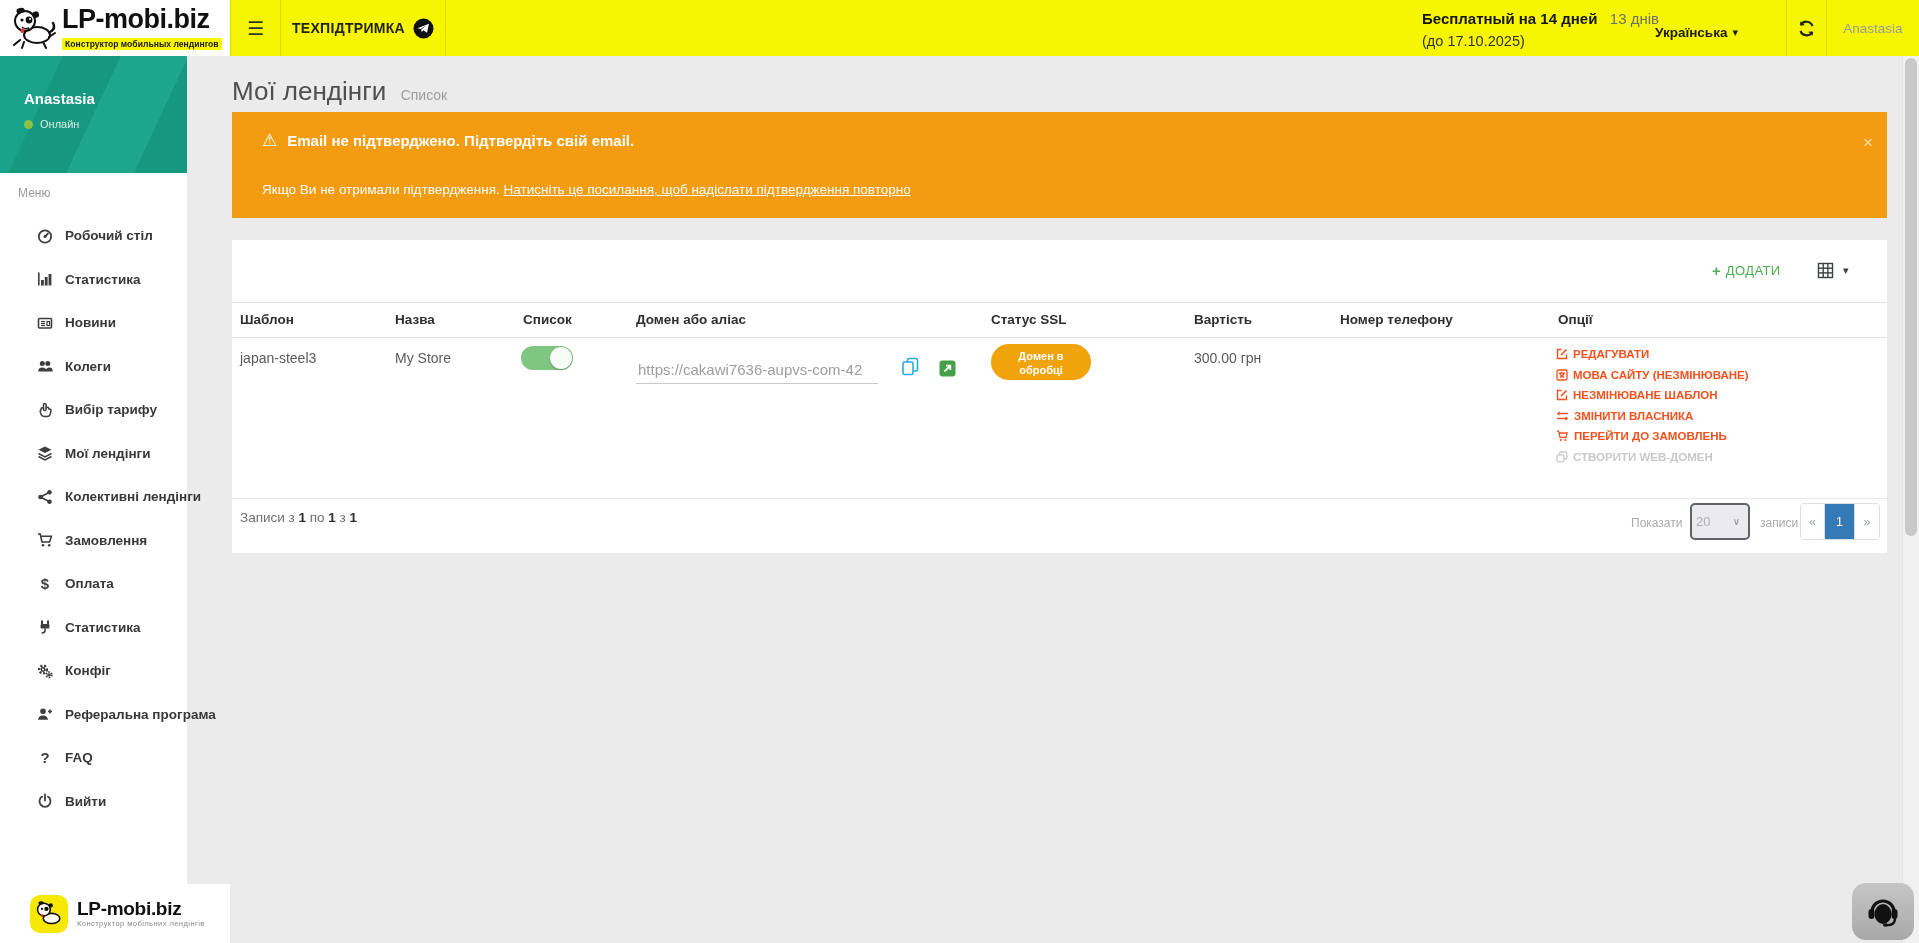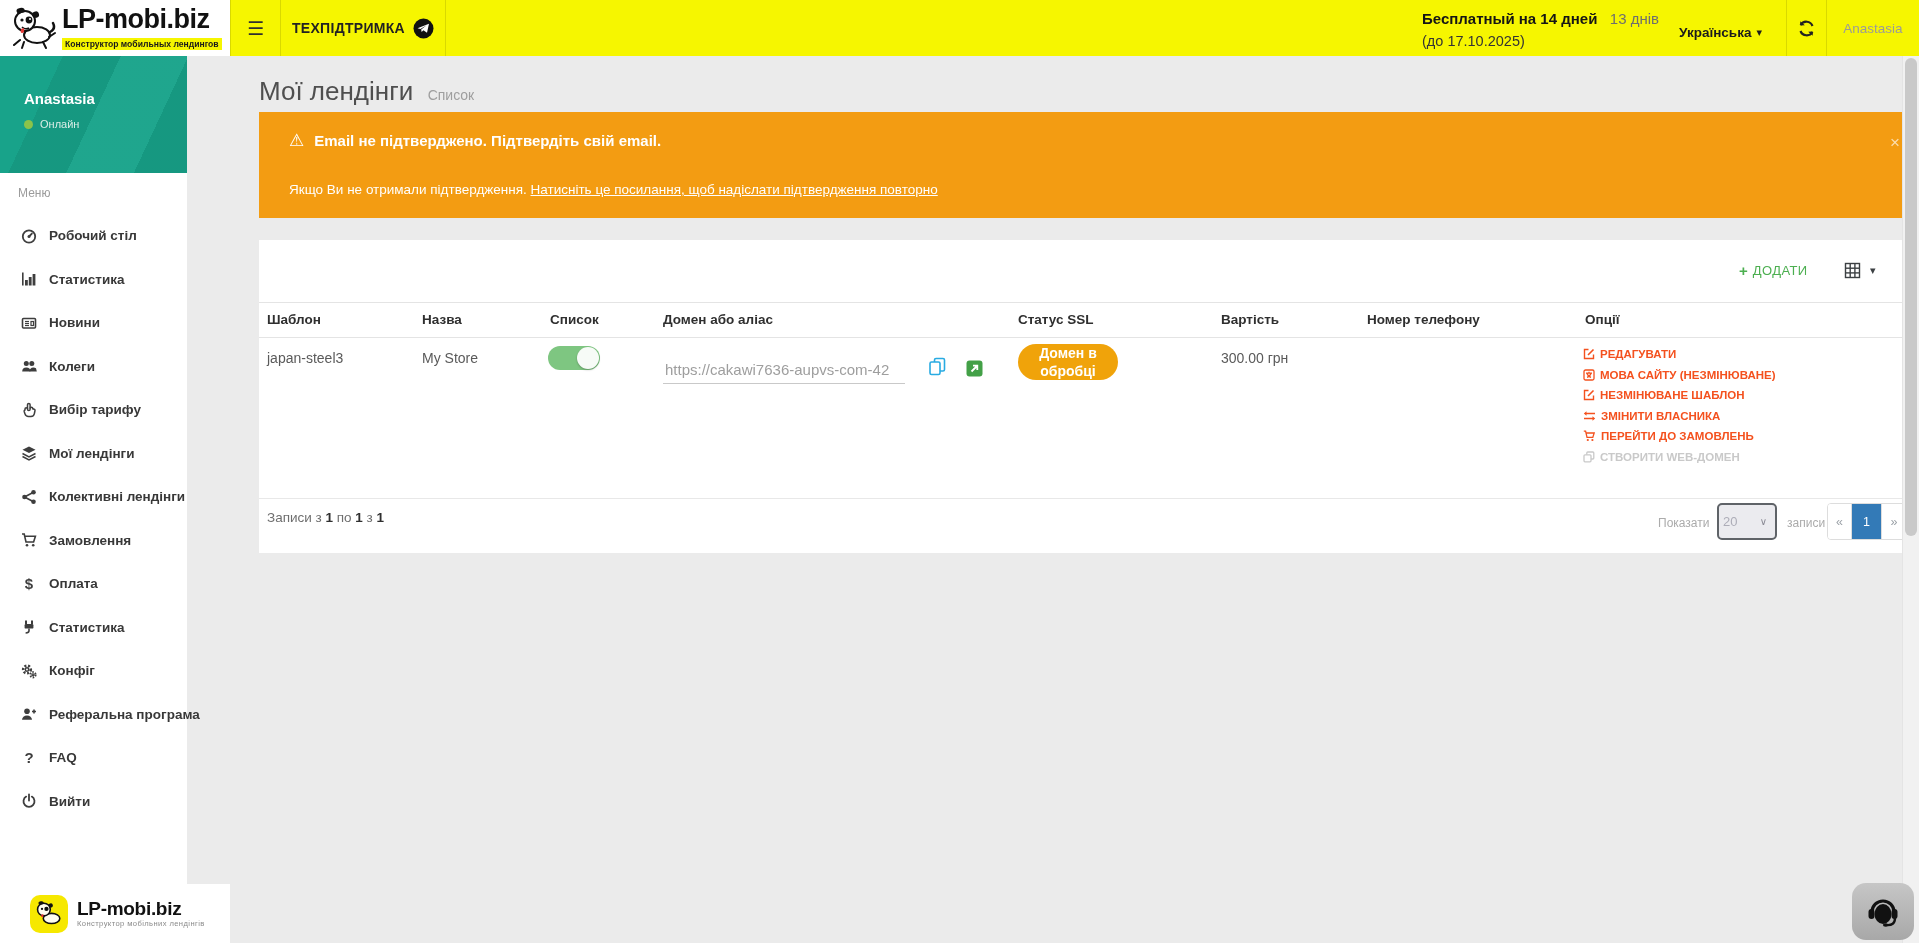--- a/index.html
+++ b/index.html
@@ -15,49 +15,49 @@
   .logo-texts { margin-left:6px; }
   .logo-title { font-size:27px; font-weight:bold; color:#111; letter-spacing:-0.5px; line-height:1; }
   .logo-sub { display:inline-block; margin-top:3px; font-size:8.6px; font-weight:bold; color:#1a1a1a; background:#F6F600; padding:1px 3px; }
   .hamburger-block { position:absolute; left:230px; top:0; width:51px; height:56px; border-left:1px solid #D9D900; border-right:1px solid #D9D900; display:flex; align-items:center; justify-content:center; font-size:19px; color:#2F2F2F; cursor:pointer; }
   .support-block { position:absolute; left:281px; top:0; width:165px; height:56px; border-right:1px solid #D9D900; display:flex; align-items:center; justify-content:center; gap:8px; cursor:pointer; }
   .support-label { font-size:14px; font-weight:bold; color:#222; letter-spacing:0.3px; }
   .trial-block { position:absolute; left:1422px; top:8px; line-height:22px; }
   .trial-title { font-size:15px; font-weight:bold; color:#151515; }
   .trial-days { font-size:15px; color:#6E6E6E; margin-left:8px; }
   .trial-until { font-size:14.5px; color:#333; }
-  .lang-block { position:absolute; left:1655px; top:0; width:131px; height:64px; display:flex; align-items:center; justify-content:center; gap:5px; cursor:pointer; }
+  .lang-block { position:absolute; left:1655px; top:0; width:131px; height:64px; display:flex; align-items:center; gap:5px; cursor:pointer; }
   .lang-label { font-size:13.5px; font-weight:bold; color:#1c1c1c; }
   .lang-caret { font-size:11px; color:#1c1c1c; }
   .hdr-divider { position:absolute; top:0; width:1px; height:56px; background:#D9D900; }
   .refresh-block { position:absolute; left:1787px; top:0; width:39px; height:56px; display:flex; align-items:center; justify-content:center; cursor:pointer; }
   .user-block { position:absolute; left:1827px; top:0; width:92px; height:56px; display:flex; align-items:center; justify-content:center; font-size:13.5px; color:#9A9A9A; cursor:pointer; }
 
   
   .sidebar { position:absolute; left:0; top:56px; width:187px; height:887px; background:#FFFFFF; z-index:20; }
   .user-panel { position:relative; width:187px; height:117px; background-color:#18A38A;
     background-image:linear-gradient(295deg, rgba(0,55,45,0.10) 0 22%, rgba(255,255,255,0.03) 22% 50%, rgba(0,55,45,0.10) 50% 74%, rgba(255,255,255,0.0) 74%); }
   .user-name { position:absolute; left:24px; top:34px; color:#FFFFFF; font-size:15px; font-weight:bold; }
   .user-status { position:absolute; left:24px; top:62px; display:flex; align-items:center; gap:7px; }
   .status-dot { width:9px; height:9px; border-radius:50%; background:#8BC34A; }
   .status-text { font-size:11px; color:#D9EDE6; }
   .menu-label { position:absolute; left:18px; top:130px; font-size:12px; color:#9B9B9B; }
-  .menu { position:absolute; left:0; top:158px; width:187px; }
+  .menu { position:absolute; left:0; top:158px; width:187px;padding-left:16px; }
   .menu-item { height:43.5px; display:flex; align-items:center; padding-left:17px; cursor:pointer; }
   .mi-icon { width:24px; display:flex; justify-content:center; color:#3E3E3E; flex:0 0 24px; }
   .mi-glyph { font-size:15px; font-weight:bold; color:#3E3E3E; width:24px; text-align:center; flex:0 0 24px; }
   .mi-label { margin-left:8px; font-size:13.5px; font-weight:bold; color:#383838; white-space:nowrap; }
   .sidebar-logo { position:absolute; left:0; top:884px; width:230px; height:59px; background:#FFFFFF; display:flex; align-items:center; z-index:25; cursor:pointer; }
   .slogo-sq { margin-left:30px; width:38px; height:38px; background:#F6E800; border-radius:10px; display:flex; align-items:center; justify-content:center; }
   .slogo-texts { margin-left:9px; }
   .slogo-title { font-size:19px; font-weight:bold; color:#111; letter-spacing:-0.3px; line-height:1.1; }
   .slogo-sub { font-size:7.6px; color:#8A8A8A; letter-spacing:0.4px; }
 
   
-  .main { position:absolute; left:199px; top:56px; width:1602px; height:887px; background:#EBEBEB;text-decoration:underline; }
+  .main { position:absolute; left:172px; top:56px; width:1602px; height:887px; background:#EBEBEB;text-decoration:underline; }
   .page-head { position:absolute; left:60px; top:20px; }
   .page-title { display:inline; font-size:26px; font-weight:300; color:#4F4F4F; }
   .page-subtitle { display:inline; margin-left:10px; font-size:14px; color:#9E9E9E; }
 
   .banner { position:absolute; left:60px; top:56px; width:1655px; height:106px; background:#F39C12; color:#FFFFFF; }
   .banner-title-row { position:absolute; left:30px; top:20px; display:flex; align-items:center; gap:10px; }
   .banner-warning { font-size:17px; line-height:1; }
   .banner-title { font-size:15px; font-weight:bold; }
   .banner-text-row { position:absolute; left:30px; top:70px; font-size:13.5px; }
   .banner-link { text-decoration:underline; cursor:pointer; color:#FFFFFF; }
@@ -74,21 +74,21 @@
   .th { position:absolute; top:9px; font-size:13.5px; font-weight:bold; color:#2F2F2F; white-space:nowrap; }
   .c1{left:8px} .c2{left:163px} .c3{left:291px} .c4{left:404px} .c5{left:759px} .c6{left:962px} .c7{left:1108px} .c8{left:1326px}
 
   .cell-text { position:absolute; top:110px; font-size:14px; color:#5A5A5A; white-space:nowrap; }
   .toggle { position:absolute; left:289px; top:106px; width:52px; height:24px; border-radius:12px; background:#7EC681; cursor:pointer; }
   .toggle-knob { position:absolute; right:1px; top:1px; width:22px; height:22px; border-radius:50%; background:#F7FBF7; box-shadow:0 1px 2px rgba(0,0,0,0.25); }
   .domain-field { position:absolute; left:404px; top:102px; width:242px; height:42px; }
   .domain-input { width:242px; height:42px; border:none; border-bottom:1px solid #C9C9C9; background:transparent; font-family:inherit; font-size:15px; color:#9E9E9E; padding:14px 0 0 2px; outline:none; white-space:nowrap; overflow:hidden; }
   .copy-btn { position:absolute; left:668px; top:116px; cursor:pointer; }
   .ext-btn { position:absolute; left:707px; top:120px; cursor:pointer; }
-  .ssl-badge { position:absolute; left:759px; top:104px; width:100px; height:36px; border-radius:18px; background:#F0A30A; color:#FFFFFF; font-size:14px; font-weight:bold; text-align:center; line-height:1.3; }
+  .ssl-badge { position:absolute; left:759px; top:104px; width:100px; height:36px; border-radius:18px; background:#F0A30A; color:#FFFFFF; font-size:11px; font-weight:bold; text-align:center; line-height:1.3; padding-top:5px; }
   .options-col { position:absolute; left:1324px; top:108px; display:flex; flex-direction:column; gap:8.5px;text-align:right; }
   .option { display:flex; align-items:center; gap:5px; color:#F4511E; font-size:11.5px; font-weight:bold; cursor:pointer; white-space:nowrap; }
   .option.disabled { color:#C9C9C9; cursor:default; }
   .opt-ico { display:flex; }
 
   .tfoot-line { position:absolute; left:0; top:258px; width:1655px; border-top:1px solid #E8E8E8; }
   .records-info { position:absolute; left:8px; top:270px; font-size:13.5px; color:#6E6E6E; }
   .records-info b { color:#2F2F2F; }
   .show-label { position:absolute; left:1399px; top:276px; font-size:12px; color:#ABABAB; }
   .pagesize-select { position:absolute; left:1458px; top:263px; width:60px; height:37px; background:#EBEBEF; border:2px solid #5F6368; border-radius:5px; display:flex; align-items:center; justify-content:space-between; padding:0 8px 0 4px; cursor:pointer; }

